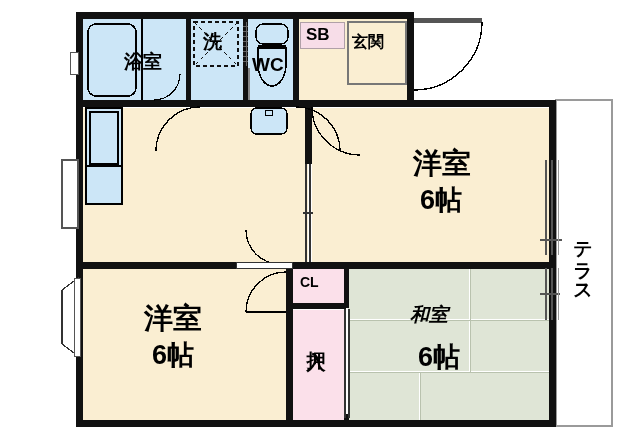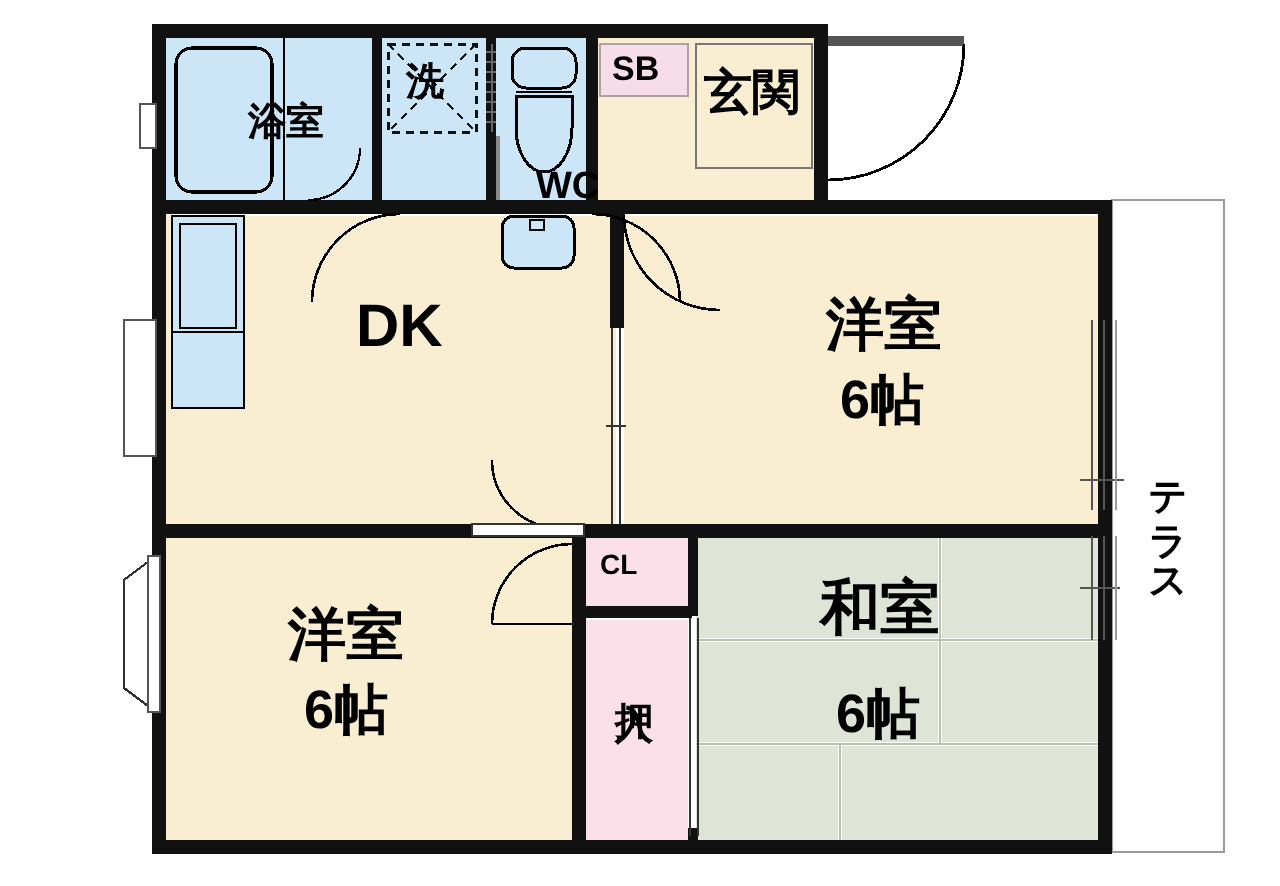--- a/index.html
+++ b/index.html
@@ -207,35 +207,34 @@
       <line x1="346" y1="420" x2="346" y2="427"></line>
     </g>
   </g>
 </svg>
 
   
   <div class="lbl" style="left:124px;top:52px;font-size:19px;">浴室</div>
 
   <div class="lbl" style="left:203px;top:32px;font-size:19px;">洗</div>
 
-  <div class="lbl" style="left:252px;top:84px;font-size:19px;margin-left:16px;">WC</div>
+  <div class="lbl" style="left:252px;top:55px;font-size:19px;">WC</div>
 
   <div class="lbl" style="left:306px;top:26px;font-size:17px;">SB</div>
 
-  <div class="lbl" style="left:352px;top:34px;font-size:24px;">玄関</div>
-
-  <div class="lbl" style="left:178px;top:148px;font-size:30px;">DK</div>
+  <div class="lbl" style="left:352px;top:34px;font-size:16px;">玄関</div>
+
 
   <div class="lbl" style="left:413px;top:148px;font-size:29px;">洋室</div>
   <div class="lbl" style="left:420px;top:186px;font-size:27px;">6帖</div>
 
   <div class="lbl" style="left:144px;top:303px;font-size:29px;">洋室</div>
   <div class="lbl" style="left:152px;top:341px;font-size:27px;">6帖</div>
 
-  <div class="lbl" style="left:410px;top:289px;font-size:30px;">和室</div>
+  <div class="lbl" style="left:410px;top:305px;font-size:19px;font-style:italic;">和室</div>
   <div class="lbl" style="left:418px;top:343px;font-size:27px;">6帖</div>
 
   <div class="lbl" style="left:300px;top:275px;font-size:14px;">CL</div>
 
   <div class="lbl vert" style="left:306px;top:336px;font-size:19px;">押入</div>
 
   <div class="lbl vert" style="left:573px;top:228px;font-size:19px;">テラス</div>
 
 </div>
 

